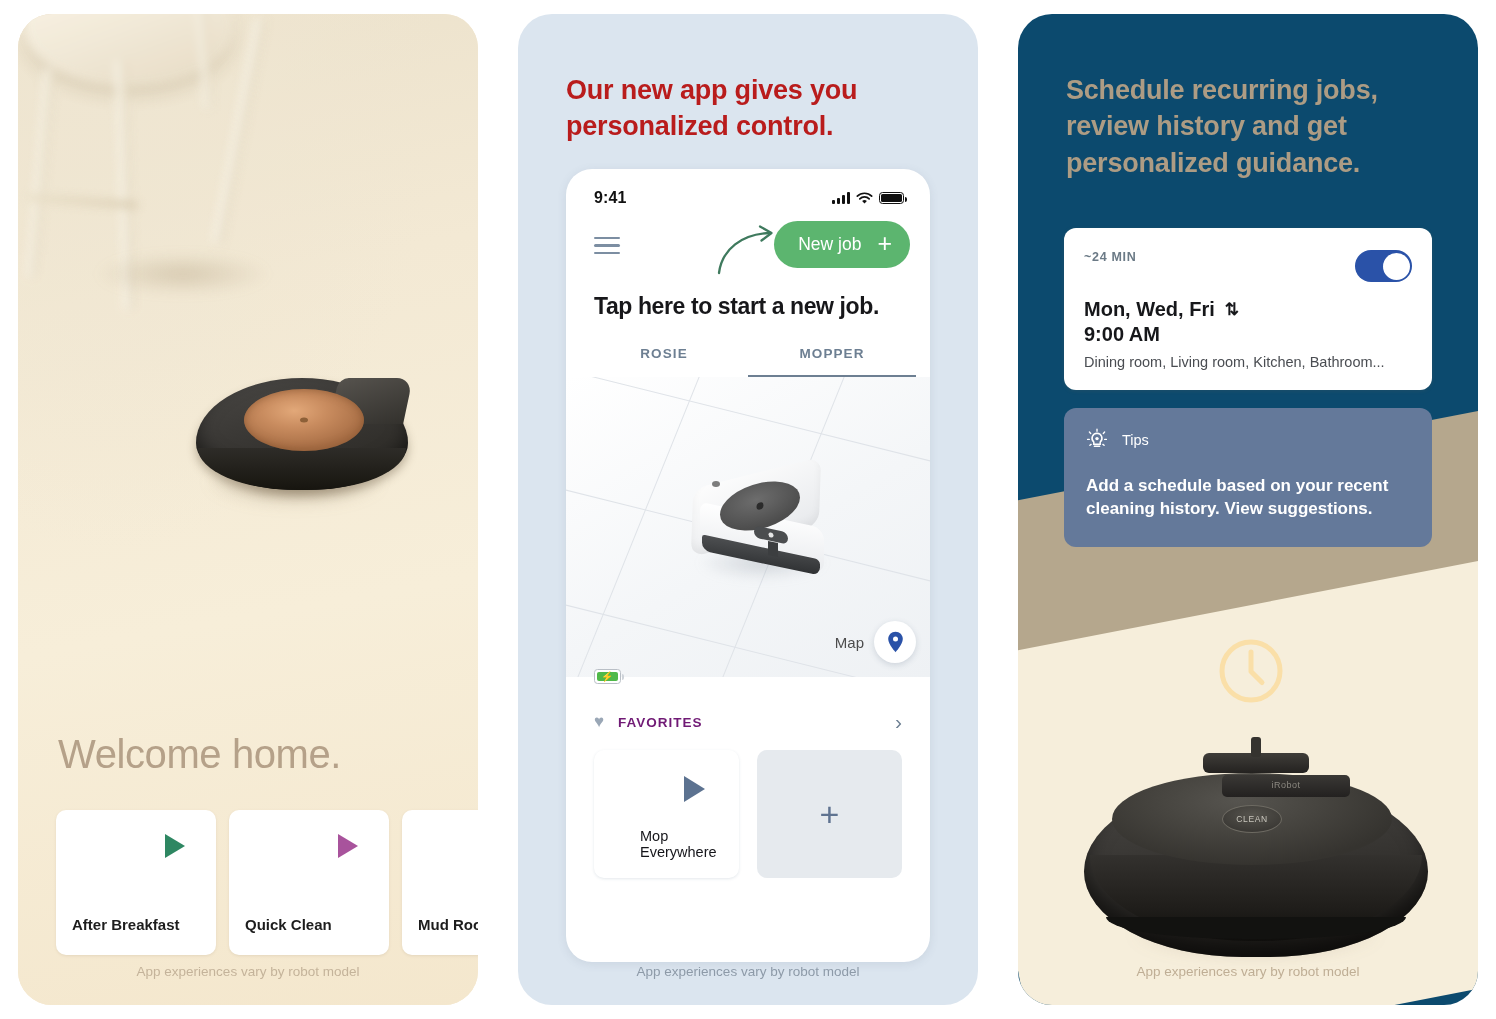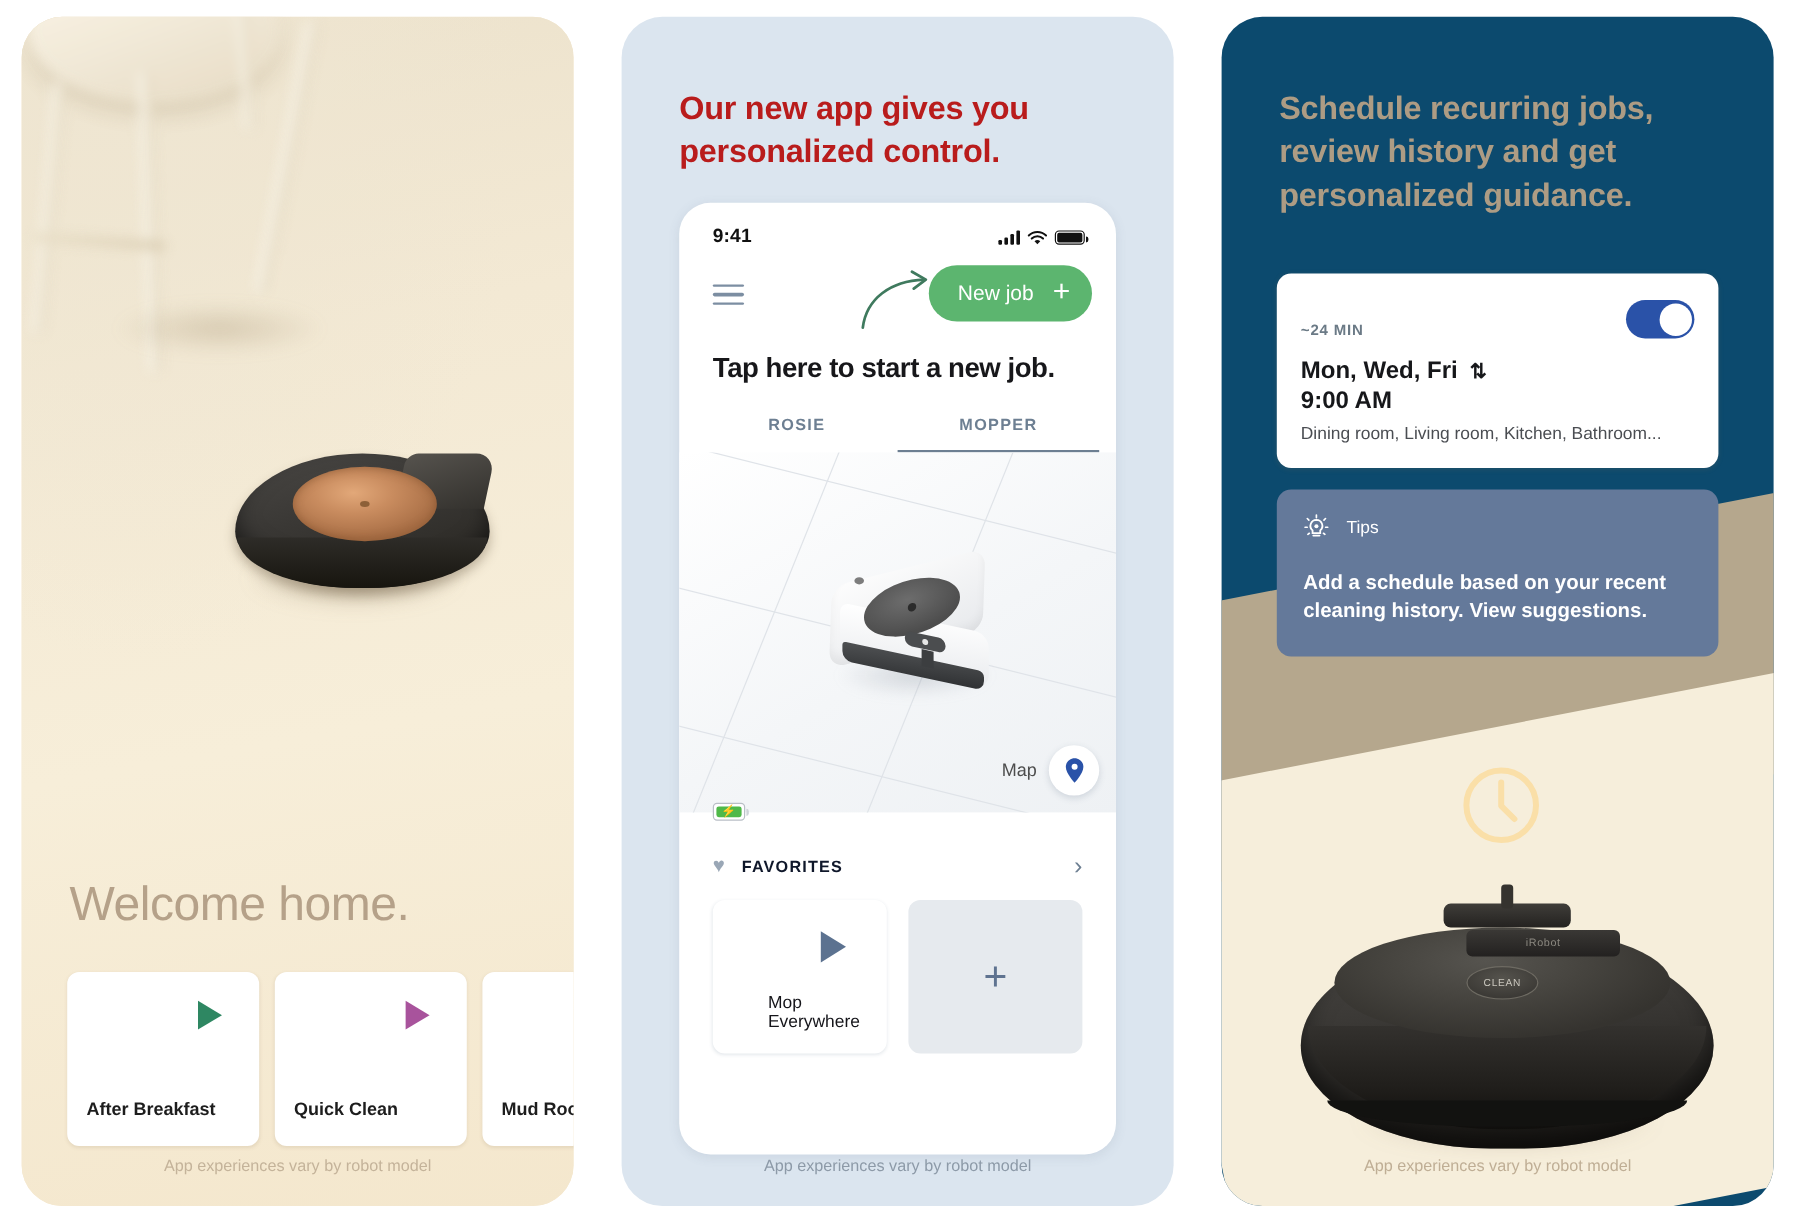--- a/index.html
+++ b/index.html
@@ -245,21 +245,21 @@
     position:absolute; left:50%; top:50%; transform: translate(-50%,-50%);
     color:#fff; font-size: 10px; line-height:1;
   }
   .charge-batt:after{content:"";position:absolute;right:-4px;top:4px;width:2px;height:6px;background:#cfd4da;border-radius:0 2px 2px 0;}
   .ready { margin-top: 8px; font-size: 22px; font-weight: 700; color: #17171a; letter-spacing:-.3px; }
 
   .fav-header {
     display: flex; align-items: center; padding: 0 28px; margin-top: 26px; cursor: pointer;
   }
   .heart { color: #9aa7b6; font-size: 17px; margin-right: 14px; }
-  .fav-label { font-size: 13.5px; font-weight: 700; color: #0f172a; letter-spacing: 1px; }
+  .fav-label { font-size: 13.5px; font-weight: 700; color: #701a75; letter-spacing: 1px; }
   .chev { margin-left: auto; color: #6d7f92; font-size: 21px; font-weight: 300; }
 
   .fav-grid { display: flex; gap: 18px; padding: 16px 28px 0; }
   .fav2-card {
     width: 157px; height: 128px; border-radius: 10px; background: #fff;
     position: relative; box-shadow: 0 1px 3px rgba(90,110,135,.16);
   }
   .fav2-card .tri2 {
     position: absolute; right: 34px; top: 26px;
     width:0;height:0;border-style:solid;border-width: 13px 0 13px 21px;
@@ -288,21 +288,21 @@
   .p3-headline {
     position: absolute; left: 48px; top: 58px; width: 372px;
     font-size: 27px; font-weight: 700; color: #ad9c84; line-height: 1.35; letter-spacing:-.2px;
   }
   .sched-card {
     position: absolute; left: 46px; top: 56px; width: 368px;
     background: #fff; border-radius: 12px; padding: 22px 20px 20px;
     box-shadow: 0 1px 4px rgba(140,115,75,.14);
   }
   .sched-wrap { position: absolute; left: 0; top: 158px; width: 100%; }
-  .sched-top { display: flex; align-items: flex-end; justify-content: space-between; }
+  .sched-top { display: flex; align-items: flex-start; justify-content: space-between; }
   .sched-dur { font-size: 12.5px; font-weight: 700; color: #6b7a86; letter-spacing: .7px; }
   .toggle {
     width: 57px; height: 32px; border-radius: 18px; background: #2a52a8;
     position: relative; cursor: pointer; flex: 0 0 auto;
   }
   .toggle .knob { position: absolute; right: 2.5px; top: 2.5px; width: 27px; height: 27px; border-radius: 50%; background:#fff; }
   .sched-days {
     margin-top: 16px; font-size: 20px; font-weight: 700; color: #16171a;
     display: flex; align-items: center; gap: 10px;
   }

